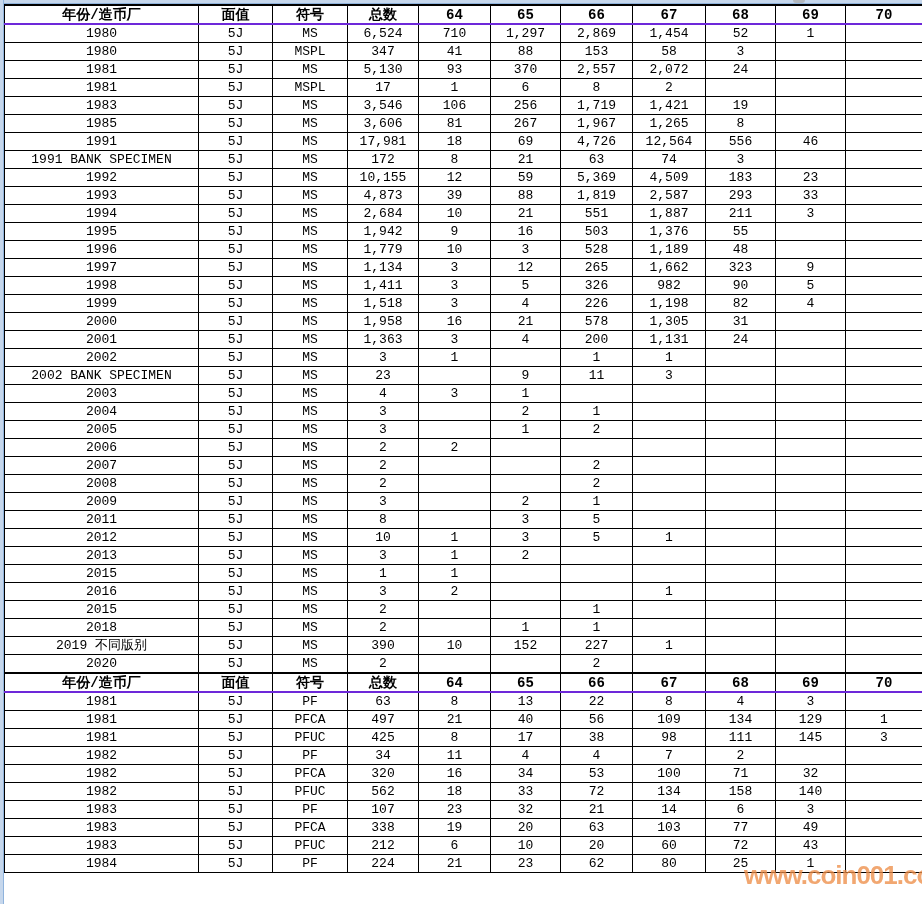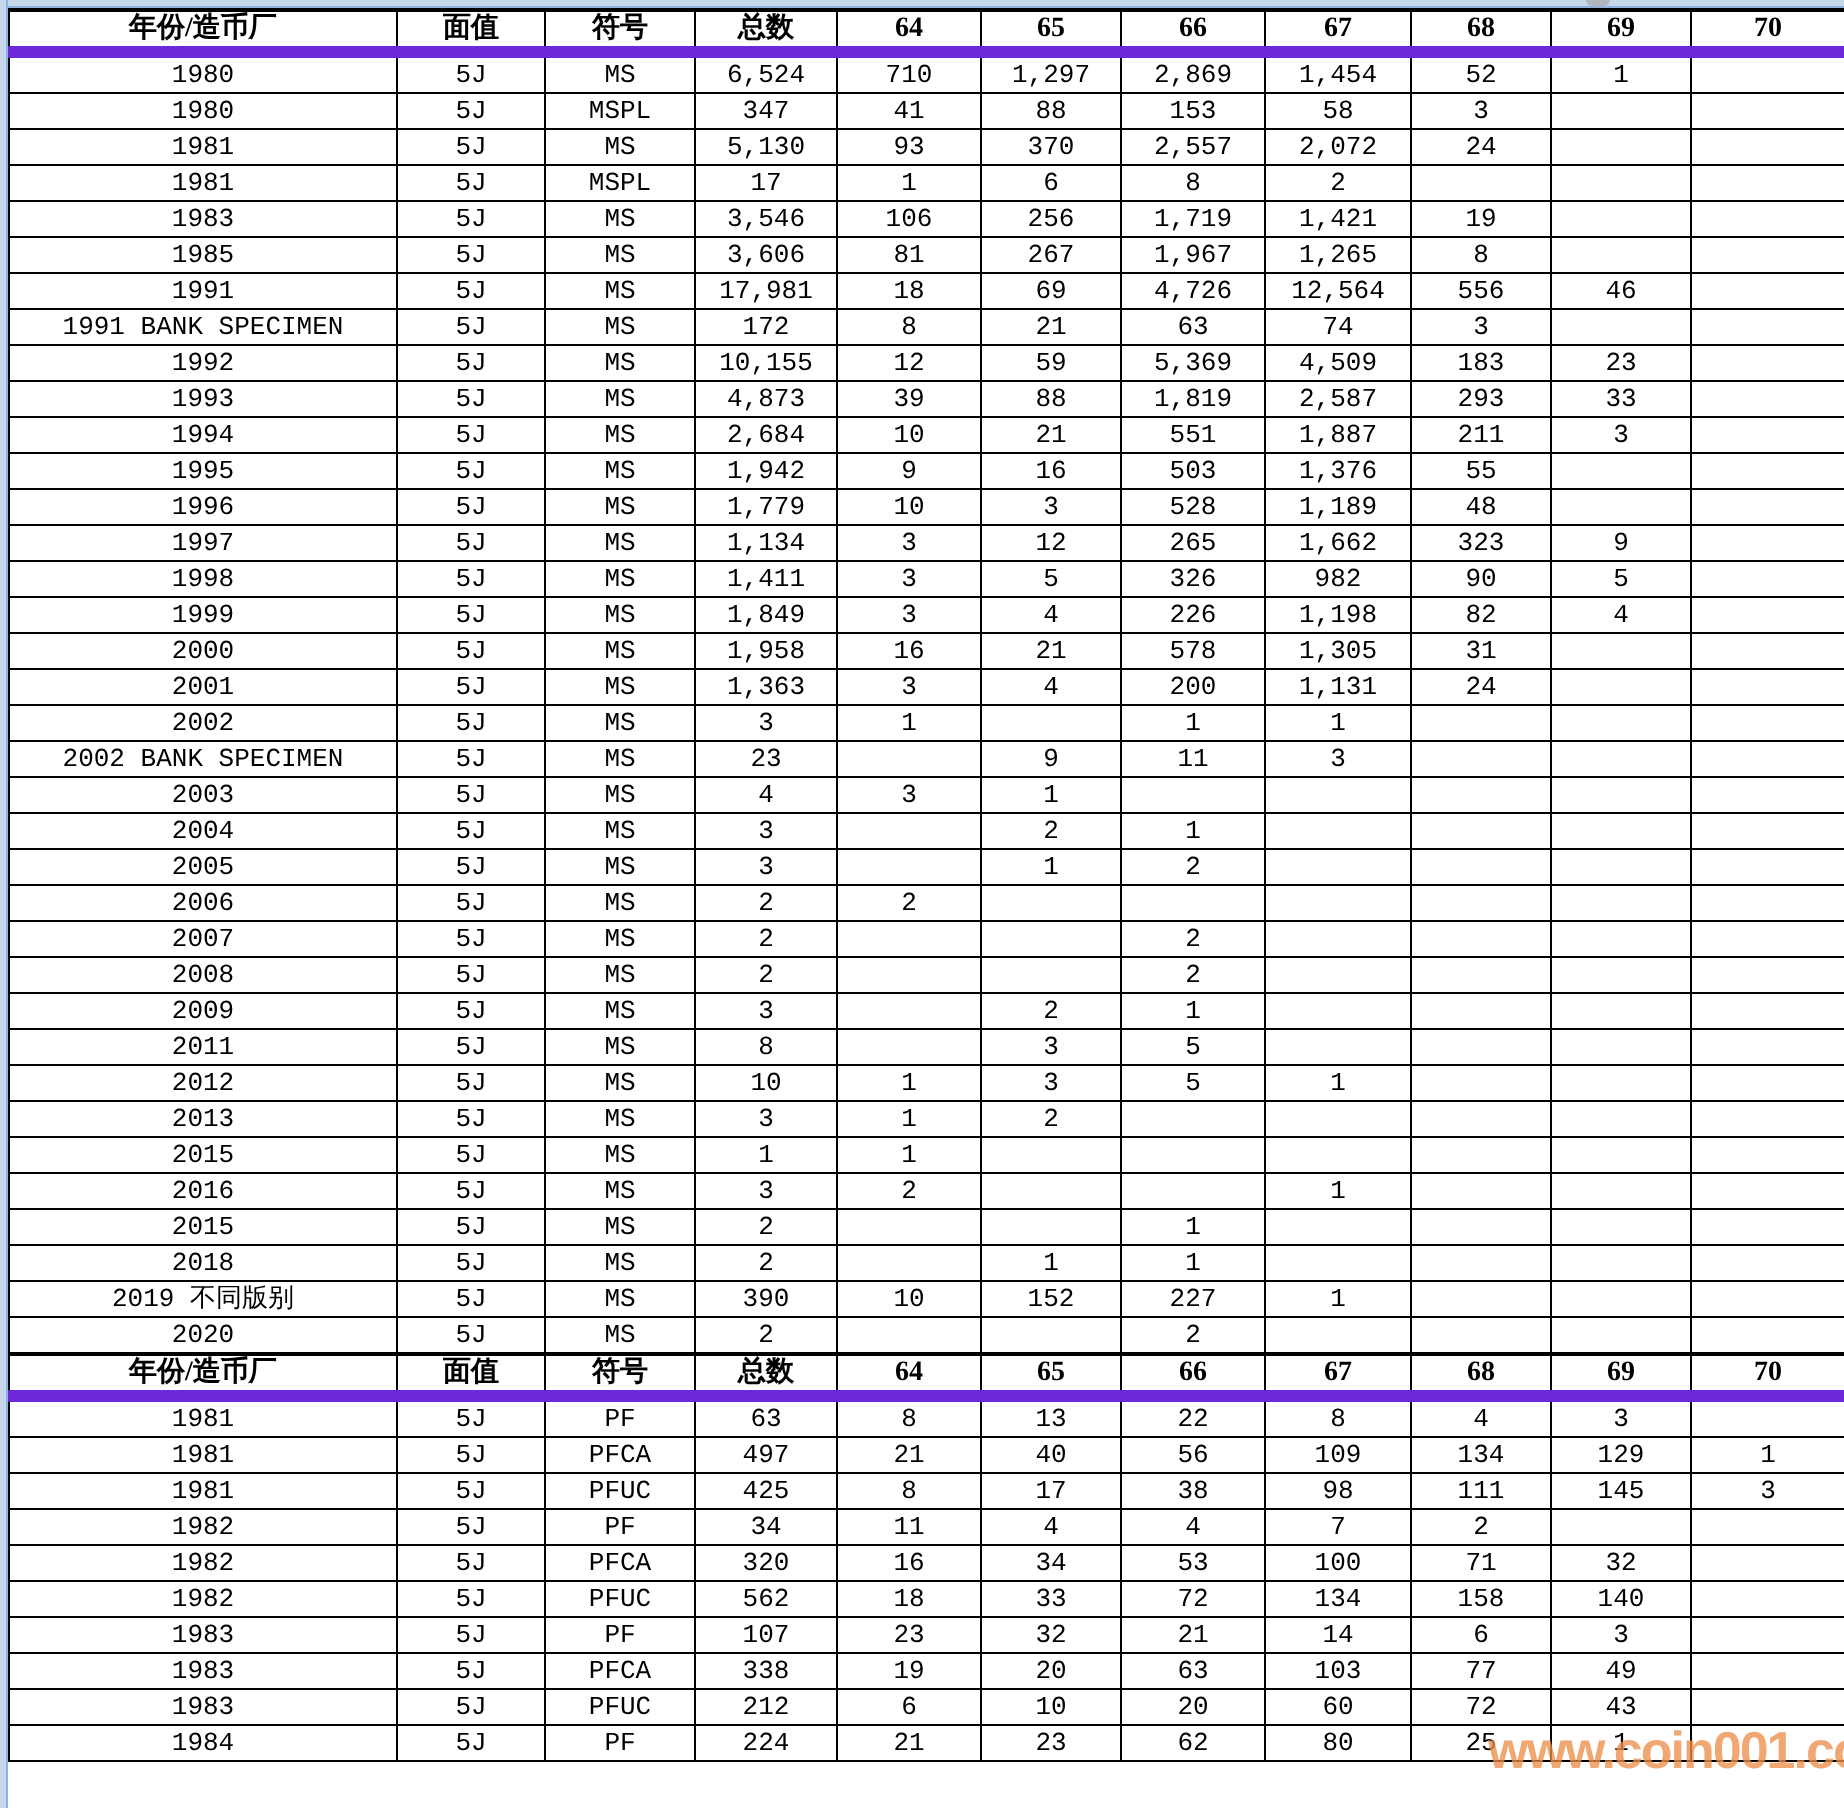--- a/index.html
+++ b/index.html
@@ -24,23 +24,23 @@
     position:absolute;left:4px;top:4px;width:918px;
     border-collapse:collapse;table-layout:fixed;
   }
   table.census td{
     border:1px solid #000;height:17px;padding:0 1px;margin:0;
     text-align:center;vertical-align:middle;
     font-size:13px;line-height:16px;color:#000;
     white-space:nowrap;overflow:hidden;
   }
   tr.header-row td{
-    border-top:2px solid #000;border-bottom:6px solid #6d28d9;
+    border-top:2px solid #000;border-bottom:2px solid #6d28d9;
     font-weight:bold;font-size:14px;
-    font-family:Liberation Serif, serif;
+    font-family:Liberation Mono, monospace;
   }
   .watermark{
     position:absolute;left:704px;top:860px;
     font-family:"Liberation Sans","DejaVu Sans",sans-serif;
     font-weight:bold;font-size:26px;letter-spacing:-1px;
     opacity:.78;pointer-events:none;white-space:nowrap;margin-left:40px;
   }
 </style>
 </head>
 <body>
@@ -269,21 +269,21 @@
         <td>326</td>
         <td>982</td>
         <td>90</td>
         <td>5</td>
         <td></td>
       </tr>
       <tr class="data-row">
         <td>1999</td>
         <td>5J</td>
         <td>MS</td>
-        <td>1,849</td>
+        <td>1,518</td>
         <td>3</td>
         <td>4</td>
         <td>226</td>
         <td>1,198</td>
         <td>82</td>
         <td>4</td>
         <td></td>
       </tr>
       <tr class="data-row">
         <td>2000</td>

